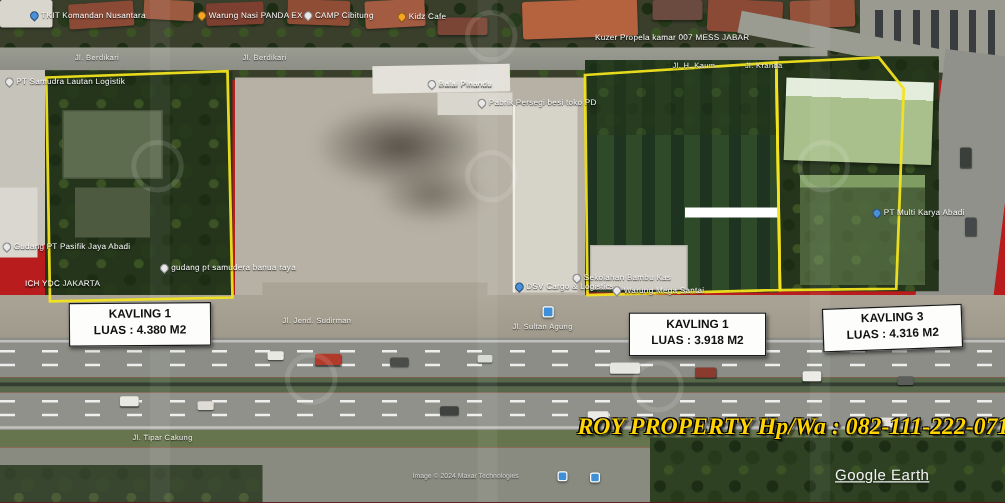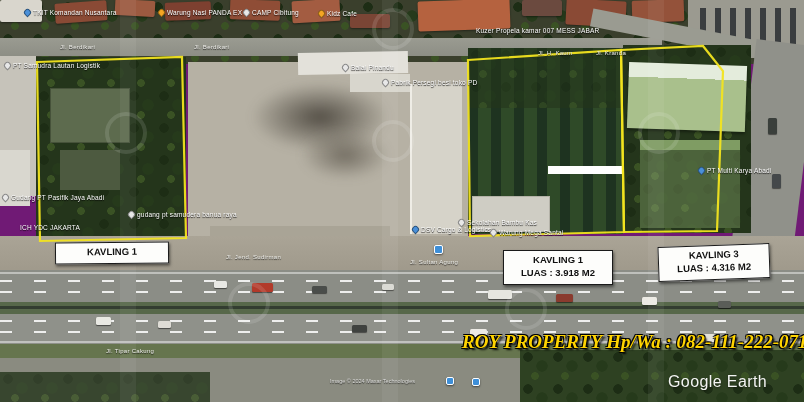--- a/index.html
+++ b/index.html
@@ -1,17 +1,17 @@
 <!DOCTYPE html>
 <html><head>
 <meta charset="utf-8">
 <style>
   html,body{margin:0;padding:0;background:#111;}
   .stage{position:relative;width:804px;height:402px;overflow:hidden;
-         background:#701a75;font-family:"Liberation Sans",sans-serif;}
+         background:#b91c1c;font-family:"Liberation Sans",sans-serif;}
   .abs{position:absolute;}
   
   .trees{background-color:#2e4122;background-image:
     radial-gradient(circle 5px at 8px 7px, #1d2d15 90%, transparent),
     radial-gradient(circle 6px at 22px 16px, #263a1b 90%, transparent),
     radial-gradient(circle 4px at 15px 26px, #3a5224 90%, transparent);
     background-size:30px 32px;}
   .trees.dark{background-color:#24351b;}
   .roof{position:absolute;border-radius:2px;box-shadow:0 1px 2px rgba(0,0,0,.4);}
   .blur{filter:blur(5px);}
@@ -38,22 +38,22 @@
         box-shadow:1px 2px 3px rgba(0,0,0,.5);text-align:center;
         padding:3px 6px 4px;line-height:1.35;}
   .kbox .t{font-weight:bold;font-size:9.5px;color:#111;}
   .kbox .a{font-weight:bold;font-size:9.5px;color:#111;}
   
   .contact{position:absolute;font-family:"Liberation Serif",serif;font-style:italic;
     font-weight:bold;font-size:19px;color:#ffd400;white-space:nowrap;
     text-shadow:-1px -1px 0 #000,1px -1px 0 #000,-1px 1px 0 #000,2px 2px 2px #000;}
   .wmtext{position:absolute;font-size:17px;color:rgba(255,255,255,.97);white-space:nowrap;
     text-shadow:0 0 3px rgba(0,0,0,.35);}
-  .gearth{position:absolute;font-size:16px;color:rgba(255,255,255,.95);
-    letter-spacing:.4px;text-shadow:0 1px 2px rgba(0,0,0,.45);}
+  .gearth{position:absolute;font-size:12px;color:rgba(255,255,255,.95);
+    letter-spacing:.4px;text-shadow:0 1px 2px rgba(0,0,0,.45);text-decoration:underline;}
   .attrib{position:absolute;font-size:5.5px;color:rgba(235,235,235,.85);white-space:nowrap;
     text-shadow:0 1px 1px rgba(0,0,0,.7);}
 </style>
 </head>
 <body>
 
 <div class="stage">
 
   <div class="abs trees" style="left:0;top:0;width:804px;height:64px;background-color:#3a3f2c;"></div>
 
@@ -217,20 +217,21 @@
   <span class="street" style="left:226px;top:254px;">Jl. Jend. Sudirman</span>
   <span class="street" style="left:410px;top:259px;">Jl. Sultan Agung</span>
   <span class="street" style="left:106px;top:348px;">Jl. Tipar Cakung</span>
 
   <div class="photo-ic" style="left:434px;top:245px;width:7px;height:7px;"></div>
   <div class="photo-ic" style="left:446px;top:377px;width:6px;height:6px;"></div>
   <div class="photo-ic" style="left:472px;top:378px;width:6px;height:6px;"></div>
 
   <div class="kbox" style="left:55px;top:242px;width:100px;transform:rotate(-0.5deg);">
     <div class="t">KAVLING 1</div>
+    <div class="a">LUAS : 4.380 M2</div>
   </div>
   <div class="kbox" style="left:503px;top:250px;width:96px;">
     <div class="t">KAVLING 1</div>
     <div class="a">LUAS : 3.918 M2</div>
   </div>
   <div class="kbox" style="left:658px;top:245px;width:98px;transform:rotate(-2deg);">
     <div class="t">KAVLING 3</div>
     <div class="a">LUAS : 4.316 M2</div>
   </div>
 

